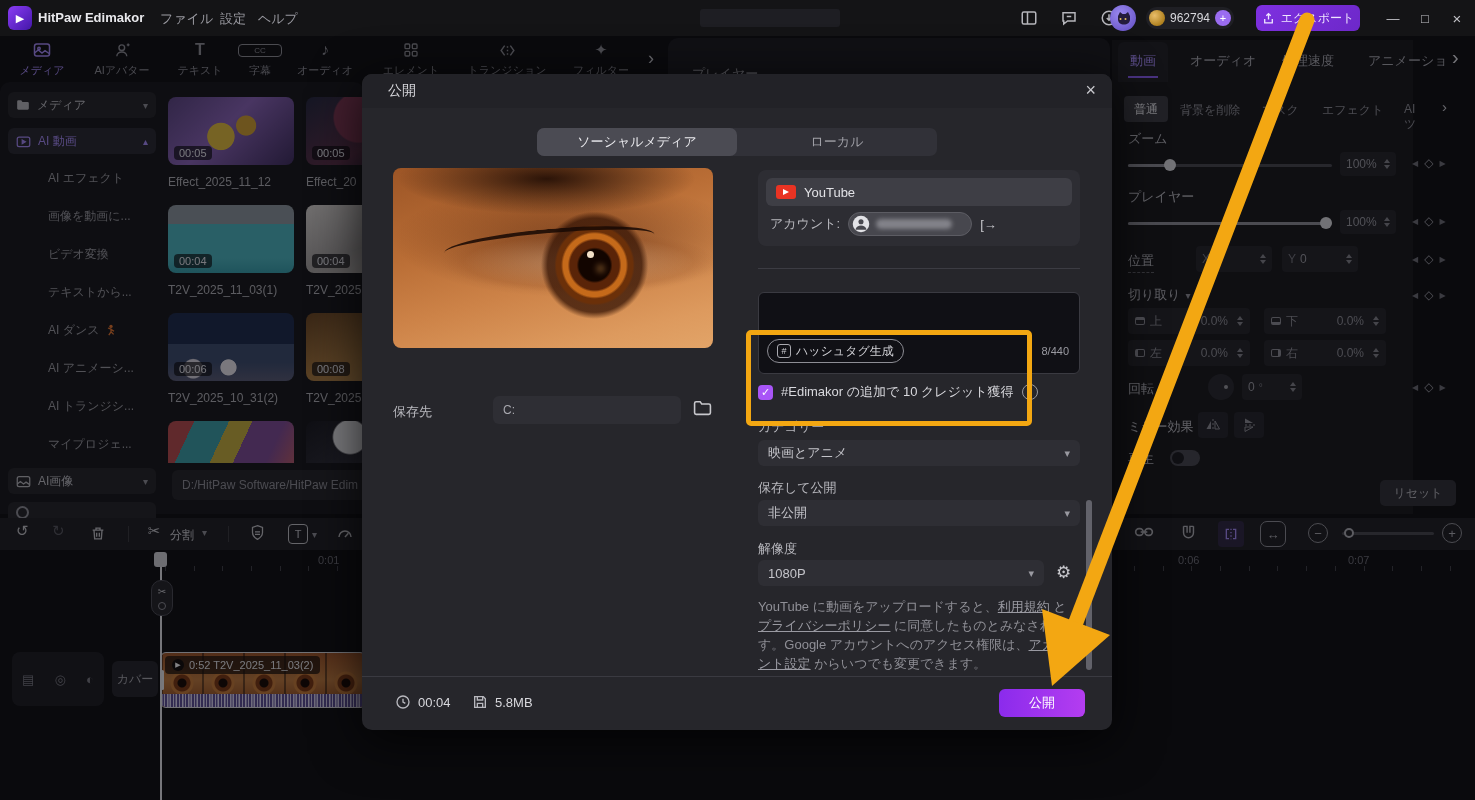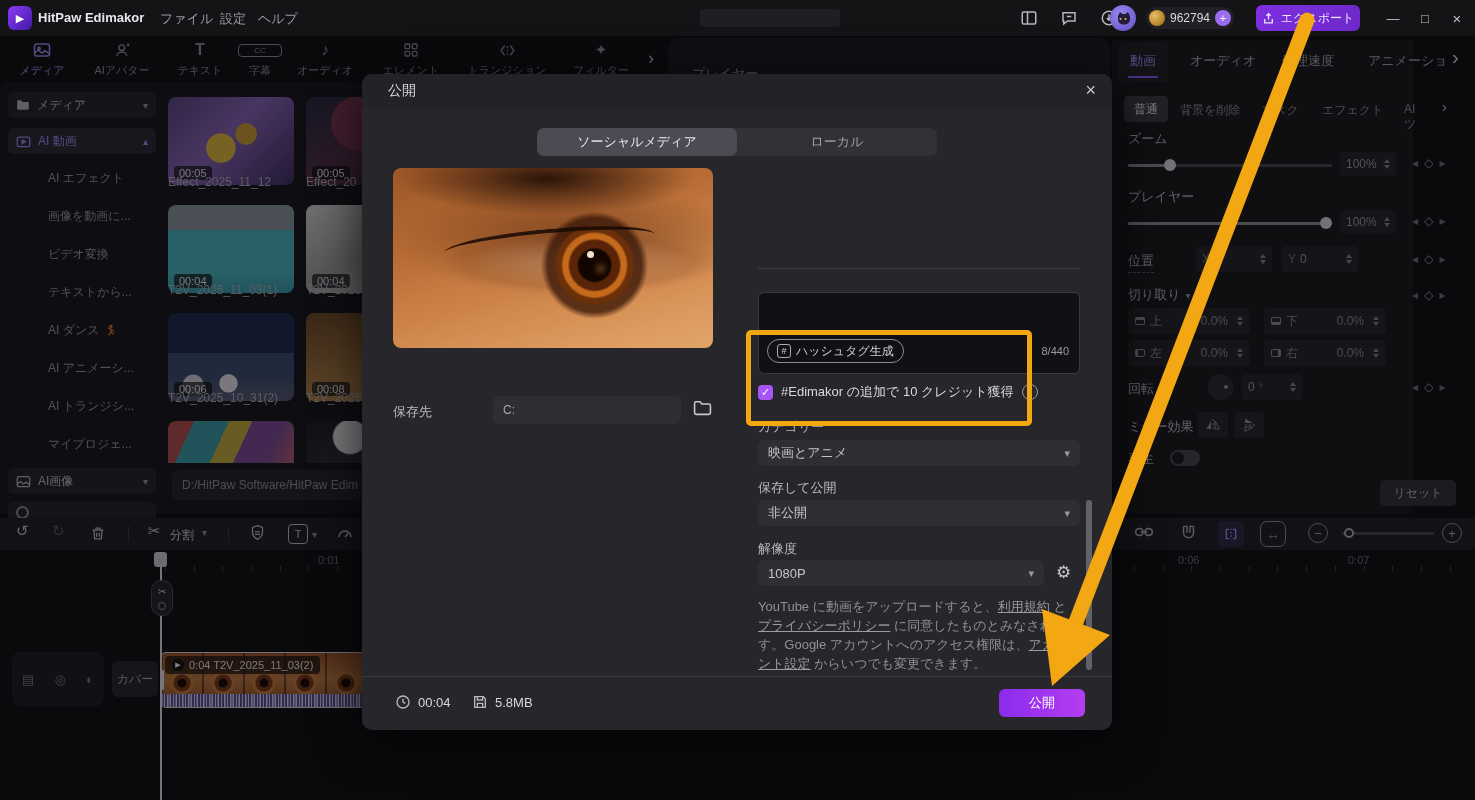--- a/index.html
+++ b/index.html
@@ -20,21 +20,21 @@
   .plusbadge{width:16px;height:16px;border-radius:50%;background:#9a6cf0;color:#fff;font-size:11px;display:flex;align-items:center;justify-content:center}
   .avatar{left:1110px;top:5px;width:26px;height:26px;border-radius:50%;background:radial-gradient(circle at 40% 35%,#9b8af0,#5f4bc0)}
   
   .ttab{top:40px;text-align:center;color:#8e8e95;font-size:11px}
   .ttab .ic{height:20px;display:flex;align-items:center;justify-content:center;margin-bottom:3px;font-size:15px}
   .ttab.on{color:#a78bfa}
   
   .mediapanel{left:0;top:82px;width:364px;height:432px;background:#151518;border-radius:10px 10px 0 0}
   .sideitem{left:8px;width:148px;height:26px;background:#232327;border-radius:6px;display:flex;align-items:center;padding:0 8px;box-sizing:border-box;gap:7px;font-size:12px;color:#c2c2c8}
   .subitem{left:48px;font-size:12px;color:#9a9aa1;display:flex;align-items:center;gap:5px}
-  .thumb{width:126px;height:88px;border-radius:8px;overflow:hidden}
+  .thumb{width:126px;height:68px;border-radius:8px;overflow:hidden}
   .dur{position:absolute;left:6px;bottom:5px;background:rgba(8,8,10,.68);border-radius:4px;padding:1px 5px;font-size:11px;color:#e6e6ec}
   .mlabel{width:130px;font-size:12px;color:#b0b0b6;white-space:nowrap;overflow:hidden}
   .th1{background:radial-gradient(circle at 42% 58%,#e4be3c 0 16%,rgba(228,190,60,0) 17%),radial-gradient(circle at 62% 42%,#d2a030 0 11%,rgba(210,160,48,0) 12%),linear-gradient(135deg,#5b4482,#8a63b8 45%,#3d2b5e)}
   .th2{background:radial-gradient(circle at 42% 30%,#7e3550 0 28%,rgba(126,53,80,0) 30%),linear-gradient(150deg,#23263d,#5a2e46 60%,#191c30)}
   .th3{background:linear-gradient(180deg,#8d979e 0 28%,#4bb6c0 28% 78%,#36a0ac)}
   .th4{background:radial-gradient(circle at 70% 60%,#9fb6c4 0 18%,rgba(159,182,196,0) 20%),linear-gradient(160deg,#d9d5d1,#a9a5a3 55%,#c5bfb9)}
   .th5{background:radial-gradient(circle at 48% 80%,#ece8ee 0 9%,rgba(236,232,238,0) 10%),radial-gradient(circle at 20% 82%,#d8d4de 0 8%,rgba(216,212,222,0) 9%),linear-gradient(180deg,#1b294a 0 45%,#3a4a6c 45% 72%,#585a74)}
   .th6{background:radial-gradient(circle at 68% 35%,#f2d69c 0 20%,rgba(242,214,156,0) 22%),linear-gradient(160deg,#6a4520,#a8783c 55%,#c89a58)}
   .th7{background:linear-gradient(115deg,#b84a4c 0 18%,#3aa0a8 18% 42%,#c8b03c 42% 58%,#7e4a96 58% 80%,#b85a6c)}
   .th8{background:radial-gradient(circle at 35% 38%,#eaeaec 0 19%,rgba(234,234,236,0) 21%),linear-gradient(150deg,#17171d,#3a3a46)}
@@ -531,21 +531,21 @@
 
 <div class="ab trackhead">
   <span>▤</span>
   <span>◎</span>
   <span>◐</span>
 </div>
 <div class="ab coverbtn">カバー</div>
 <div class="ab clip">
   <div class="cliplabel">
     <span style="width:12px;height:12px;border-radius:50%;background:#0f0a08;color:#fff;font-size:7px;display:flex;align-items:center;justify-content:center">▶</span>
-    <span>0:04 T2V_2025_11_03(2)</span>
+    <span>0:52 T2V_2025_11_03(2)</span>
   </div>
   <div class="wave"></div>
   <div class="ab" style="left:0;top:17px;width:3px;height:20px;background:#e8e8ec;border-radius:2px"></div>
 </div>
 <div class="ab playline"></div>
 <div class="ab playcap"></div>
 <div class="ab playpill">
   <span>✂</span>
   <span style="width:6px;height:6px;border:1px solid #8f8f96;border-radius:50%"></span>
 </div>
@@ -565,20 +565,38 @@
   <div class="ab preview"></div>
 
   <div class="ab dlabel" style="left:31px;top:329px">保存先</div>
   <div class="ab dinput" style="left:131px;top:322px;width:188px;height:28px">C:</div>
   <div class="ab" style="left:331px;top:326px">
       <svg class="lineic" width="19" height="16" viewBox="0 0 24 20" fill="none" stroke="#c8c8cd" stroke-width="2">
         <path d="M2 4a2 2 0 0 1 2-2h5l2 3h9a2 2 0 0 1 2 2v9a2 2 0 0 1-2 2H4a2 2 0 0 1-2-2z"></path>
       </svg>
     </div>
 
+  <div class="ab ytbox">
+    <div class="ab ytbar">
+      <span class="ytic"></span>
+      <span>YouTube</span>
+    </div>
+    <div class="ab fx" style="left:12px;top:42px;gap:8px">
+      <span class="s13" style="color:#b8b8be">アカウント:</span>
+      <span class="acctpill">
+        <svg width="18" height="18" viewBox="0 0 24 24">
+            <circle cx="12" cy="12" r="11" fill="#e2e2e6"></circle>
+            <circle cx="12" cy="9" r="3.4" fill="#47474e"></circle>
+            <path d="M4.5 19.5c1-4 4.2-5.5 7.5-5.5s6.5 1.5 7.5 5.5" fill="#47474e"></path>
+          </svg>
+        <span class="blurname"></span>
+      </span>
+      <span class="s13" style="color:#c8c8cd">[→</span>
+    </div>
+  </div>
 
   <div class="ab" style="left:396px;top:194px;width:322px;height:1px;background:#3c3c43"></div>
 
   <div class="ab descbox">
     <div class="chip">
       <span class="hashsq">#</span>
       <span>ハッシュタグ生成</span>
     </div>
     <div class="ab s11 c2" style="right:10px;top:52px">8/440</div>
   </div>

